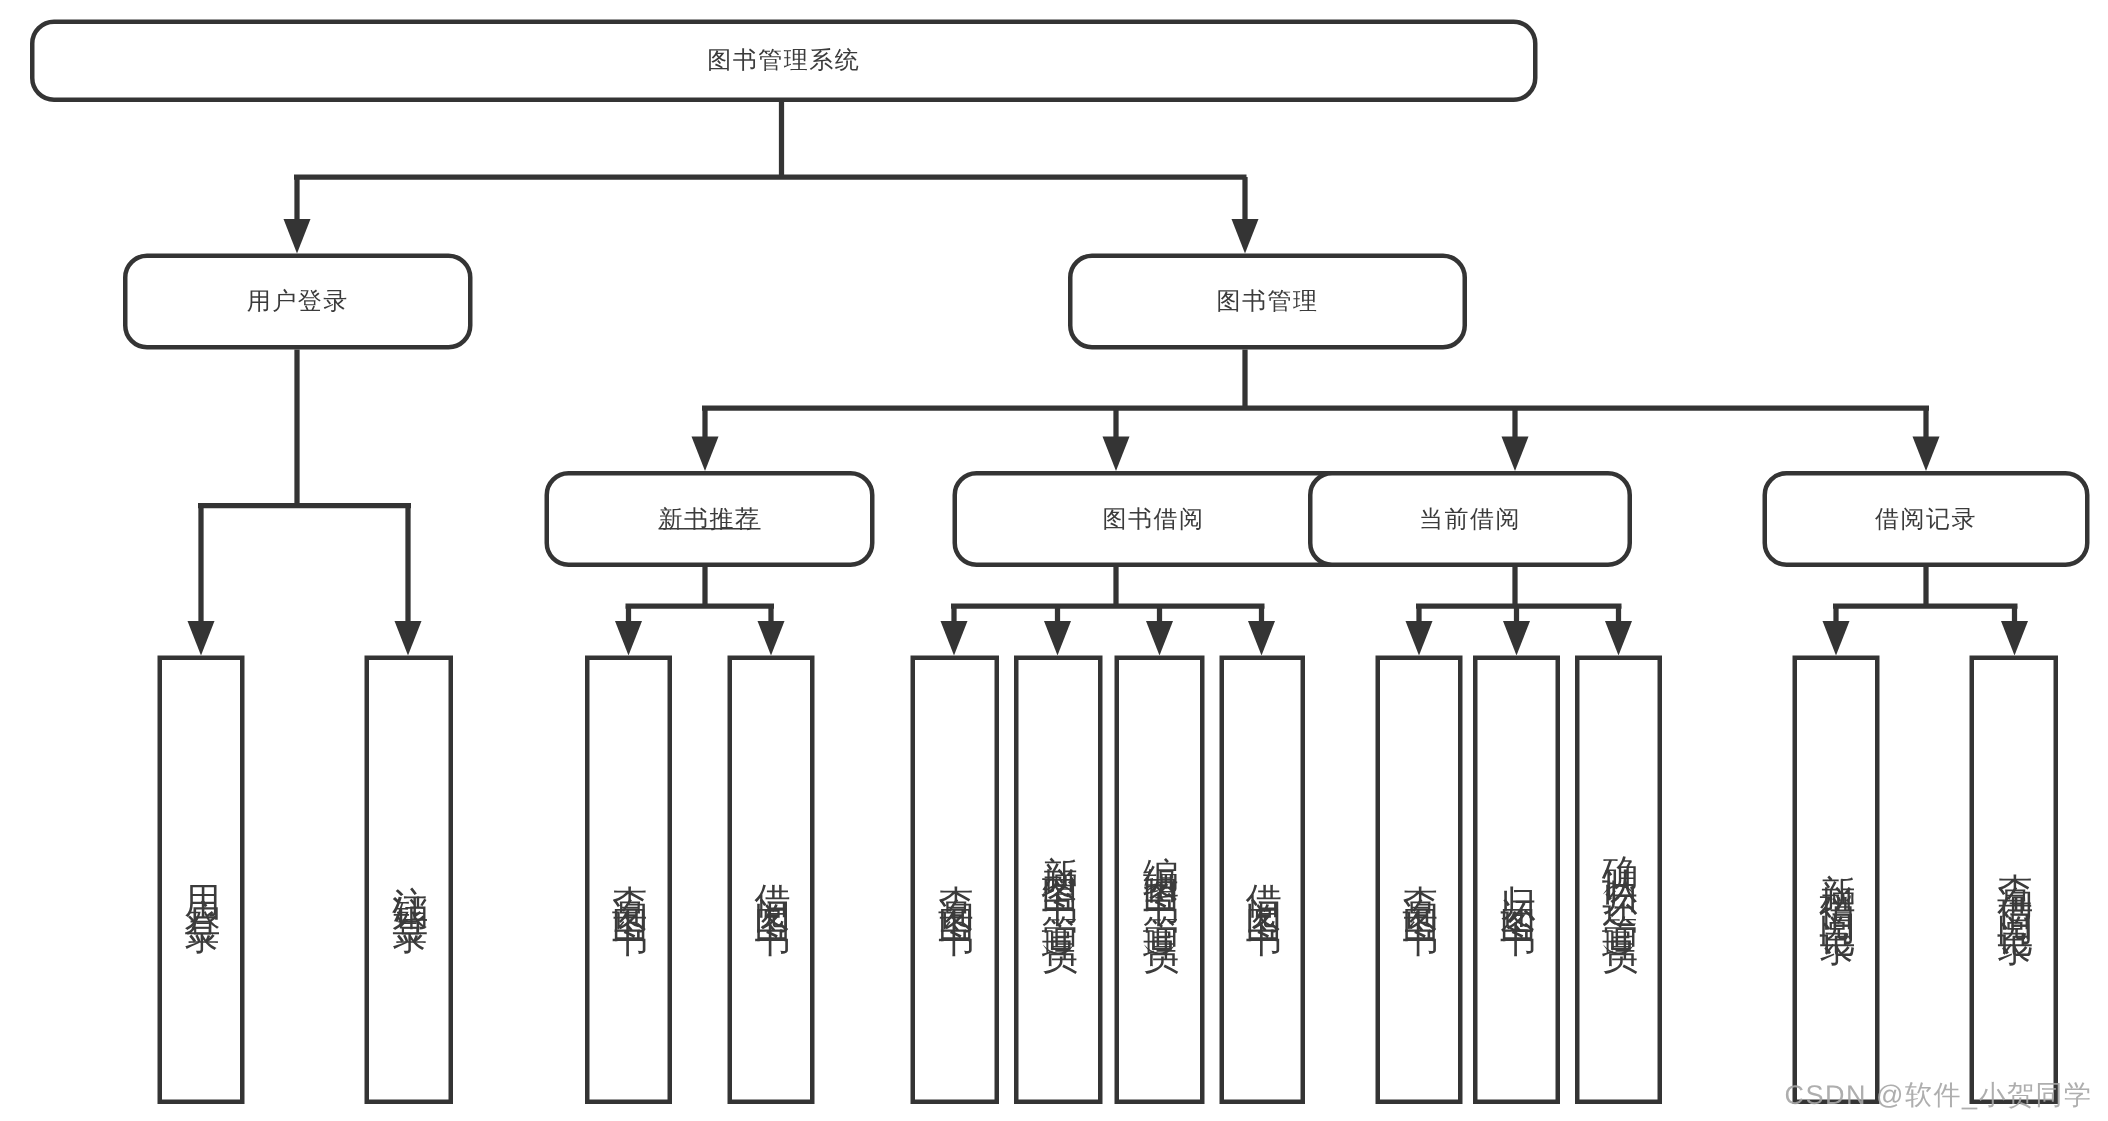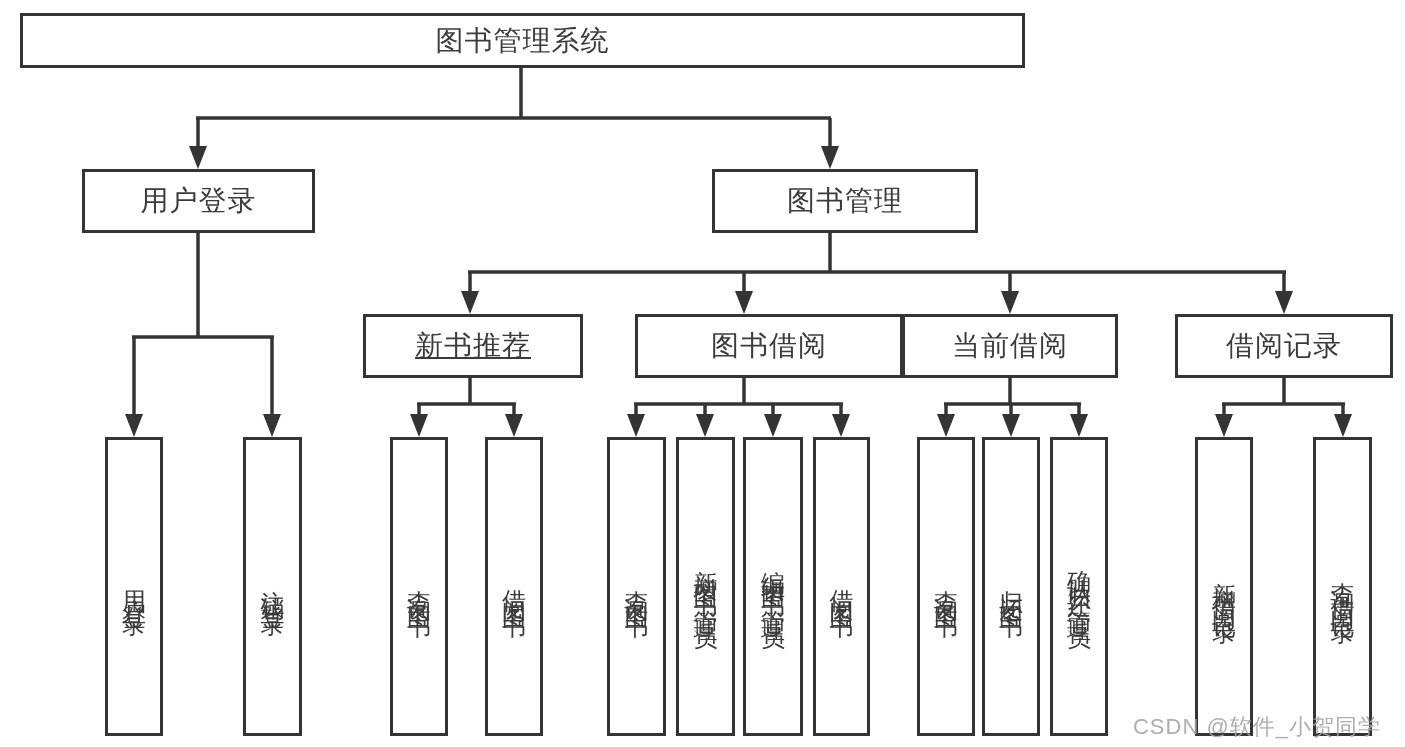--- a/index.html
+++ b/index.html
@@ -12,58 +12,58 @@
   }
   .connectors{position:absolute;left:0;top:0;width:1405px;height:747px;}
   .box{
     position:absolute;
     box-sizing:border-box;
     border:3px solid #343434;
     background:#ffffff;
     display:flex;align-items:center;justify-content:center;
     color:#3b3b3b;
   }
-  .hbox{font-size:28px;letter-spacing:1px;white-space:nowrap;}
+  .hbox{font-size:16px;letter-spacing:1px;white-space:nowrap;border-radius:16px;}
   .vbox{top:437px;height:299px;}
   .vbox .vtext{
     writing-mode:vertical-rl;
     font-size:24px;
     letter-spacing:8px;
     line-height:1;
     white-space:nowrap;
     color:#3b3b3b;
   }
   
   #b-root{left:20px;top:13px;width:1005px;height:55px;}
   
   #b-user-login{left:82px;top:169px;width:233px;height:64px;}
   #b-book-mgmt{left:712px;top:169px;width:266px;height:64px;}
   
   #b-new-rec{left:363px;top:314px;width:220px;height:64px;text-decoration:underline;}
   #b-book-borrow{left:635px;top:314px;width:268px;height:64px;}
-  #b-cur-borrow{left:902px;top:314px;width:216px;height:64px;}
+  #b-cur-borrow{left:872px;top:314px;width:216px;height:64px;}
   #b-rec{left:1175px;top:314px;width:218px;height:64px;}
   
   #v-user-login{left:105px;width:58px;}
   #v-logout{left:243px;width:59px;}
   #v-rec-query{left:390px;width:58px;}
   #v-rec-borrow{left:485px;width:58px;}
   #v-bb-query{left:607px;width:59px;}
   #v-bb-add{left:676px;width:59px;}
   #v-bb-edit{left:743px;width:60px;}
   #v-bb-borrow{left:813px;width:57px;}
   #v-cb-query{left:917px;width:58px;}
   #v-cb-return{left:982px;width:58px;}
   #v-cb-confirm{left:1050px;width:58px;}
   #v-br-add{left:1195px;width:58px;}
   #v-br-query{left:1313px;width:59px;}
   .watermark{
     position:absolute;
-    right:24px;bottom:5px;
-    font-size:22px;
+    right:10px;bottom:5px;
+    font-size:18px;
     color:rgba(165,165,165,0.9);
     letter-spacing:1px;
     white-space:nowrap;
   }
 </style>
 </head>
 <body>
 
 <div class="canvas">
 

